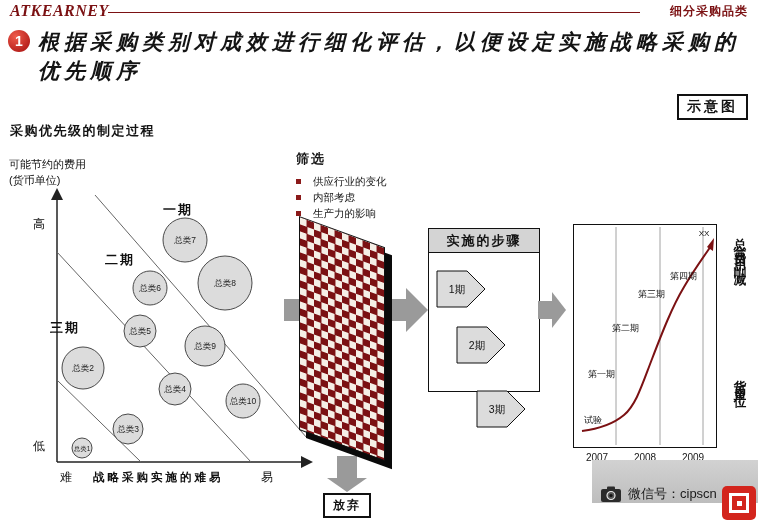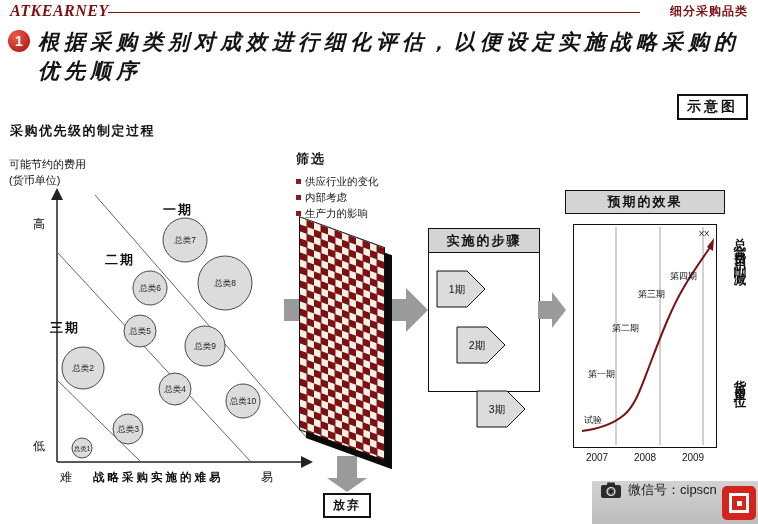--- a/index.html
+++ b/index.html
@@ -32,21 +32,21 @@
   .bubble { fill:#dcdcdc; stroke:#4a4a4a; stroke-width:1; }
   .bubble-label { fill:#222; }
   .axis-text { fill:#111; font-size:12px; }
   .axis-label { fill:#111; font-size:11px; }
   .phase-label { fill:#111; font-size:13px; font-weight:bold; letter-spacing:2px; }
   .xaxis-title { fill:#111; font-size:11.5px; font-weight:bold; letter-spacing:3px; }
 
   
   .screen-block { left:296px; top:150px; width:140px; }
   .screen-title { font-size:13px; font-weight:bold; letter-spacing:2px; margin-bottom:5px; }
-  .screen-row { display:flex; align-items:center; gap:4px; font-size:10.5px; line-height:16px; }
+  .screen-row { display:flex; align-items:center; gap:12px; font-size:10.5px; line-height:16px; }
   .bullet { width:5px; height:5px; background:#8b1a1a; flex:0 0 auto; }
 
   
   .sieve-shadow { left:306px; top:224px; width:86px; height:214px; background:#0a0a0a;
     transform:skewY(20deg); transform-origin:top left; z-index:2; }
   .sieve { left:299px; top:216px; width:86px; height:214px; border:1px solid #111;
     background:conic-gradient(#7b1113 0 25%, #f5efe6 0 50%, #7b1113 0 75%, #f5efe6 0) 0 0 / 14px 14px;
     transform:skewY(20deg); transform-origin:top left; z-index:3; }
 
   
@@ -78,22 +78,22 @@
   .grid-line { stroke:#8a8a8a; stroke-width:0.8; }
   .curve { stroke:#7b1113; stroke-width:2; fill:none; }
   .curve-label { fill:#111; font-size:9px; }
   .xx-label { fill:#111; font-size:8px; }
   .years-row { left:573px; top:452px; width:144px; display:flex; justify-content:space-around; font-size:10px; }
   .side-label { left:731px; writing-mode:vertical-rl; font-size:12.5px; font-weight:bold; color:#111; }
   .side-top { top:228px; letter-spacing:7px; }
   .side-bottom { top:370px; letter-spacing:5px; }
 
   
-  .footer-bar { left:592px; top:481px; width:166px; height:43px;
-    background:linear-gradient(#d2d2d2,#bdbdbd); display:flex; align-items:flex-start; gap:6px; padding-left:8px; }
+  .footer-bar { left:592px; top:460px; width:166px; height:43px;
+    background:linear-gradient(#d2d2d2,#bdbdbd); display:flex; align-items:flex-end; gap:6px; padding-left:8px; }
   .wechat-text { font-size:13px; color:#1a1a1a; }
   .footer-logo { left:722px; top:486px; width:34px; height:34px; background:#d3251d; border-radius:5px; z-index:5; }
   .fl-outer { position:absolute; inset:7px; border:3px solid #fff; }
   .fl-inner { position:absolute; left:15px; top:15px; width:5px; height:5px; background:#fff; }
 </style>
 </head>
 <body>
 
 <div id="page">
 
@@ -212,21 +212,20 @@
       <g transform="translate(48,138)">
         <polygon class="step-shape" points="0,0 30,0 48,18 30,36 0,36"></polygon>
         <text class="step-label" x="20" y="22" text-anchor="middle">3期</text>
       </g>
     </svg>
   </div>
 
   <div class="abs arrowC-shaft"></div>
   <div class="abs arrowC-head"></div>
 
-  <div class="abs results-header">预期的效果</div>
   <div class="abs results-frame">
     <svg width="142" height="222" viewBox="0 0 142 222">
       <line class="grid-line" x1="42" y1="2" x2="42" y2="220"></line>
       <line class="grid-line" x1="86" y1="2" x2="86" y2="220"></line>
       <line class="grid-line" x1="129" y1="2" x2="129" y2="220"></line>
       <path class="curve" d="M 8 206 C 24 204 38 200 50 190 C 62 180 68 160 78 134 C 88 108 98 82 110 62 C 118 48 128 34 137 21"></path>
       <polygon points="133,22 140,13 139,26" fill="#7b1113"></polygon>
       <text class="xx-label" x="130" y="11" text-anchor="middle">XX</text>
       <text class="curve-label" x="10" y="198">试验</text>
       <text class="curve-label" x="14" y="152">第一期</text>

